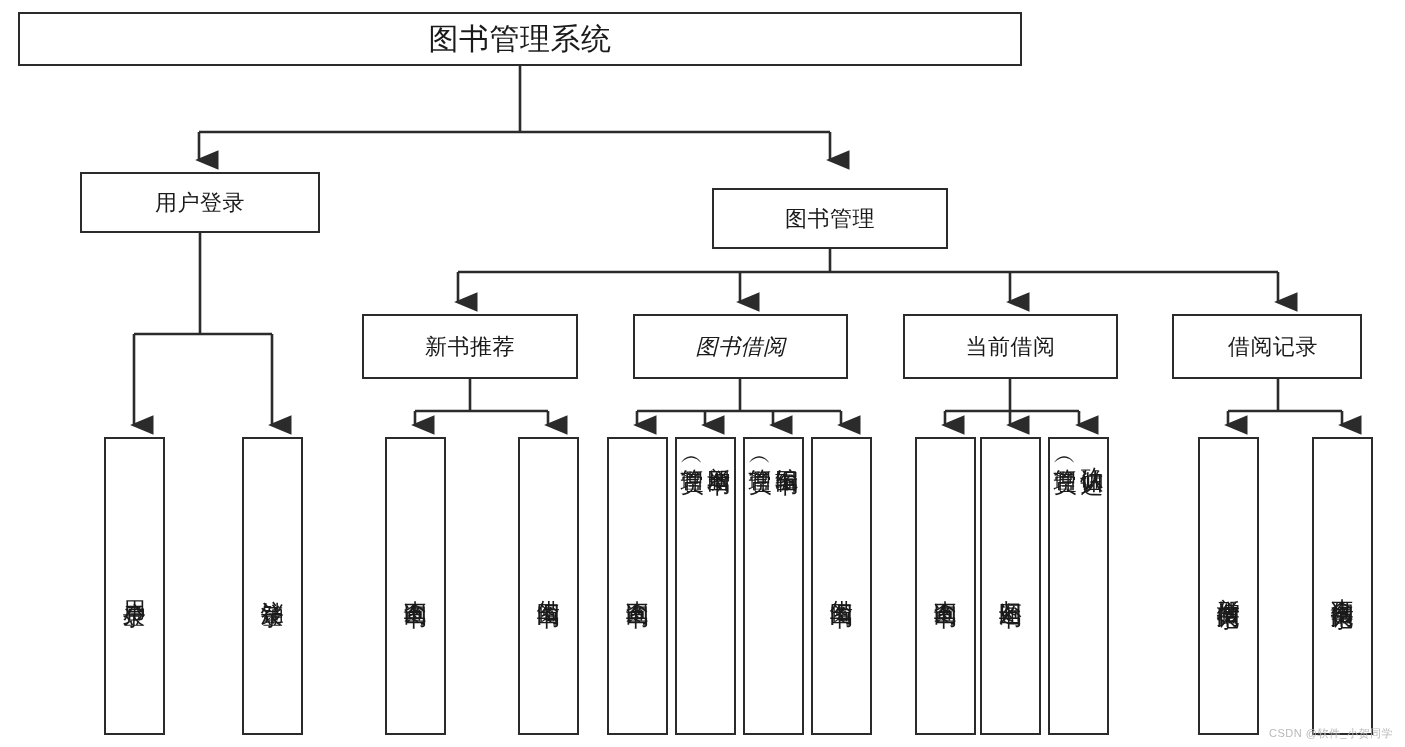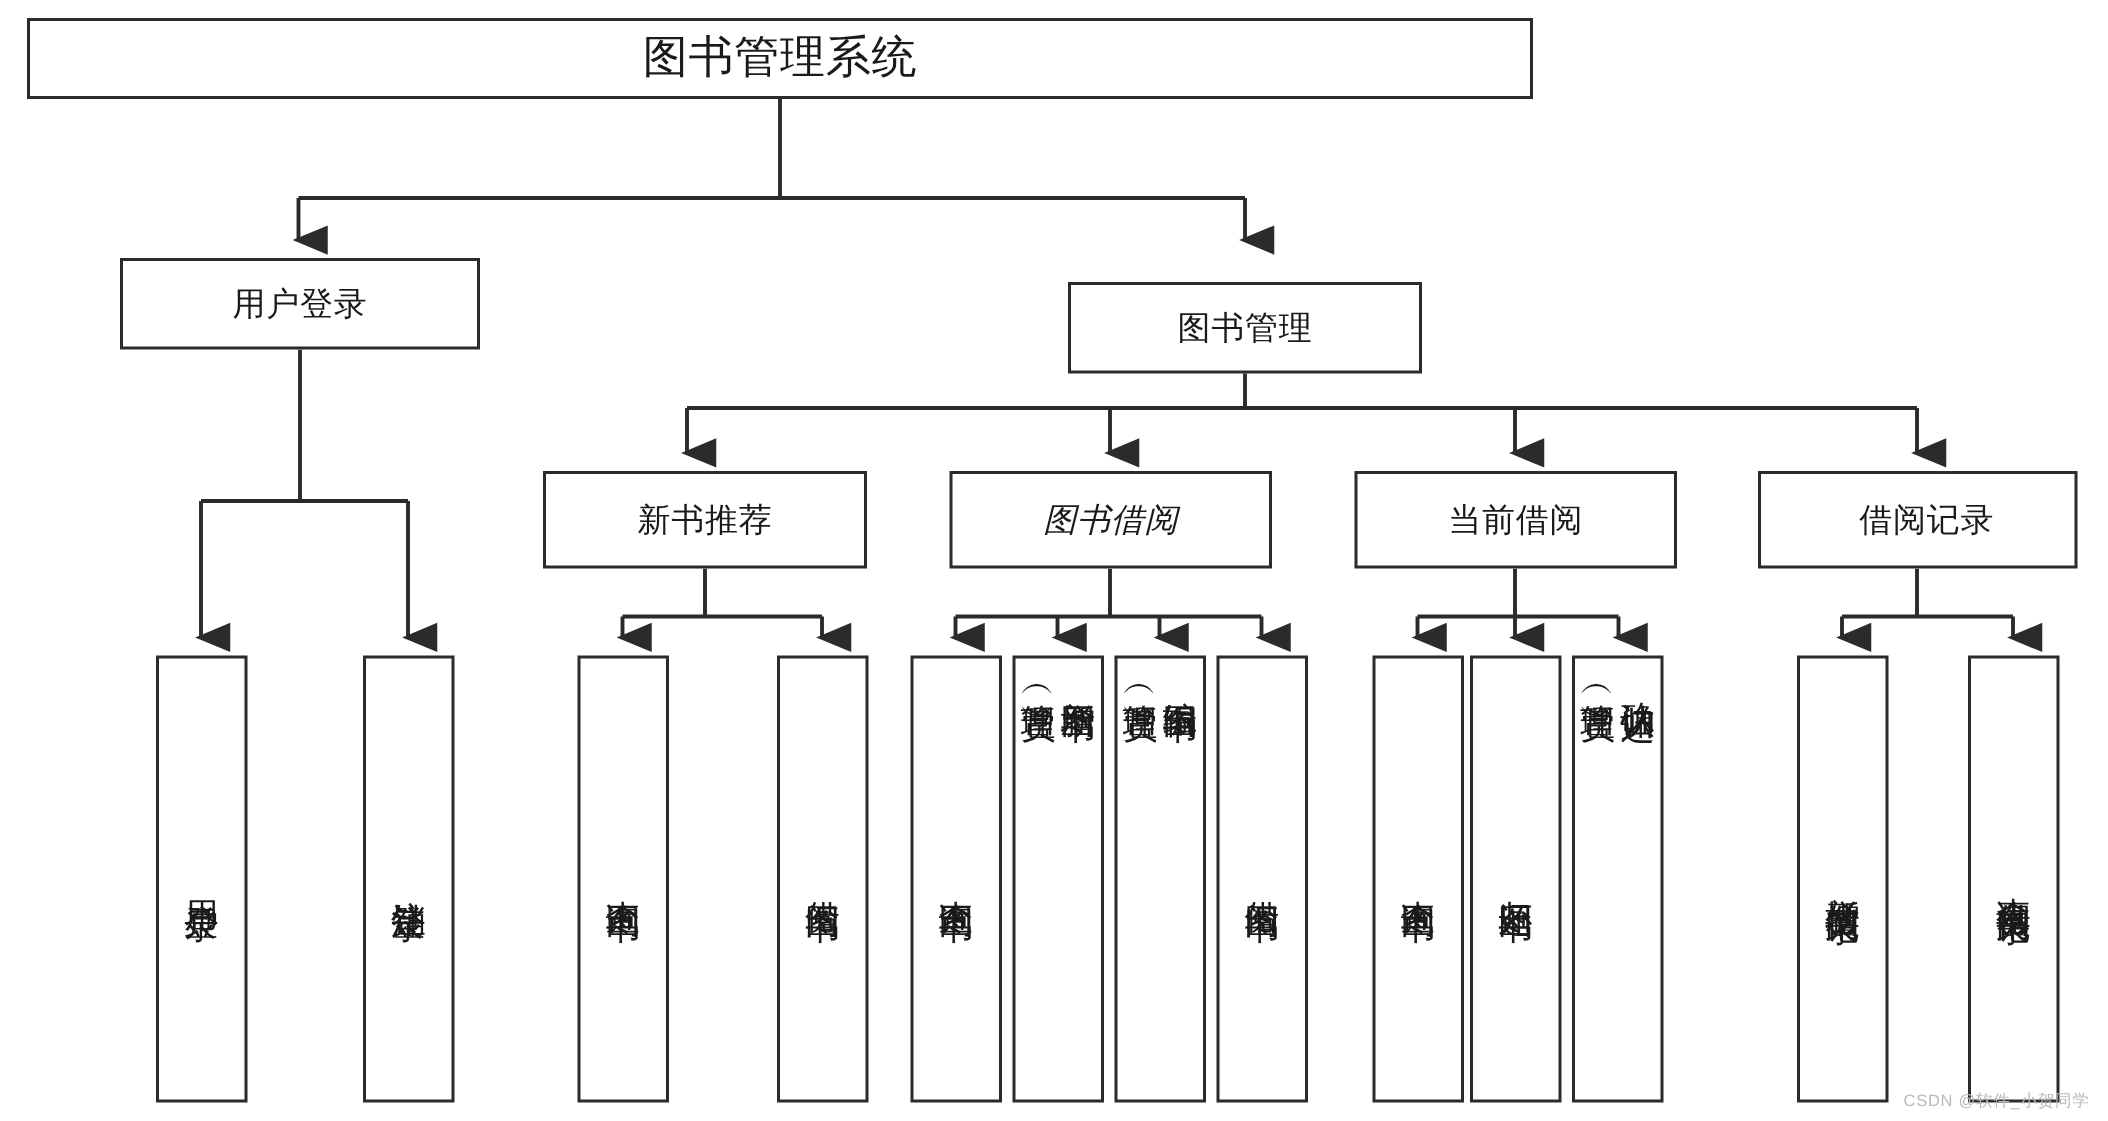--- a/index.html
+++ b/index.html
@@ -134,21 +134,21 @@
 
   <div class="node" style="left:362px;top:314px;width:216px;height:65px;">
     <span class="label">新书推荐</span>
   </div>
   <div class="node" style="left:633px;top:314px;width:215px;height:65px;font-style:italic;">
     <span class="label">图书借阅</span>
   </div>
   <div class="node" style="left:903px;top:314px;width:215px;height:65px;">
     <span class="label">当前借阅</span>
   </div>
-  <div class="node" style="left:1172px;top:314px;width:213px;height:65px;padding-left:12px;">
+  <div class="node" style="left:1172px;top:314px;width:190px;height:65px;padding-left:12px;">
     <span class="label">借阅记录</span>
   </div>
 
   <div class="node leaf center-v" style="left:104px;top:437px;width:61px;height:298px;">
     <span class="label">用户登录</span>
   </div>
   <div class="node leaf center-v" style="left:242px;top:437px;width:61px;height:298px;">
     <span class="label">注销登录</span>
   </div>
 

